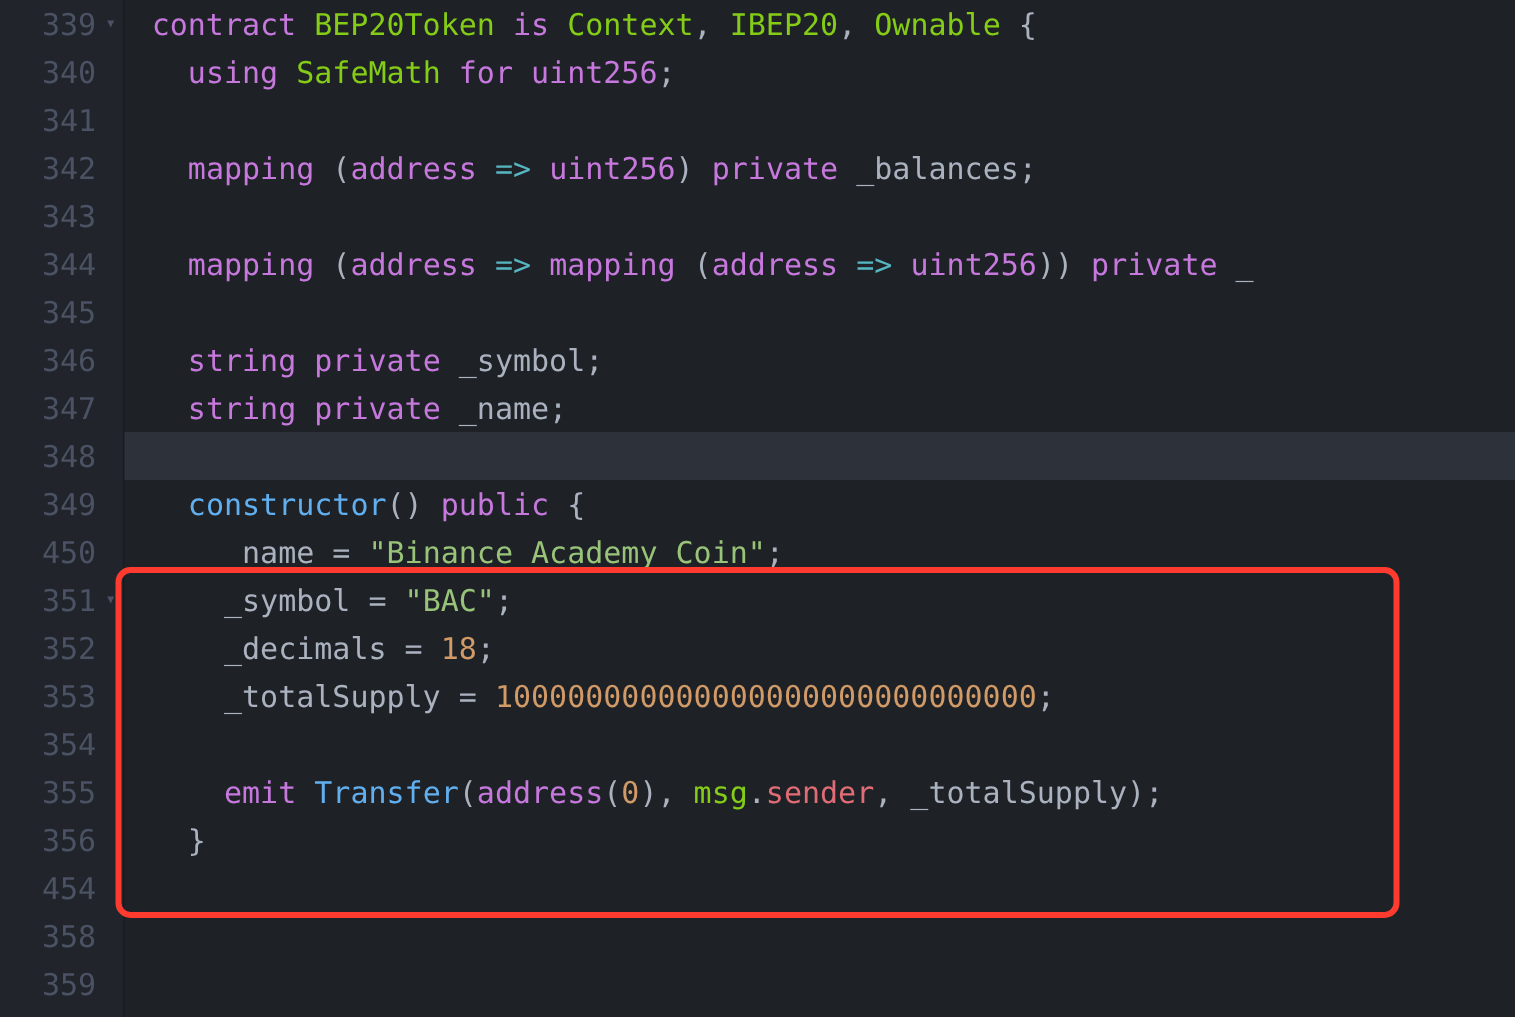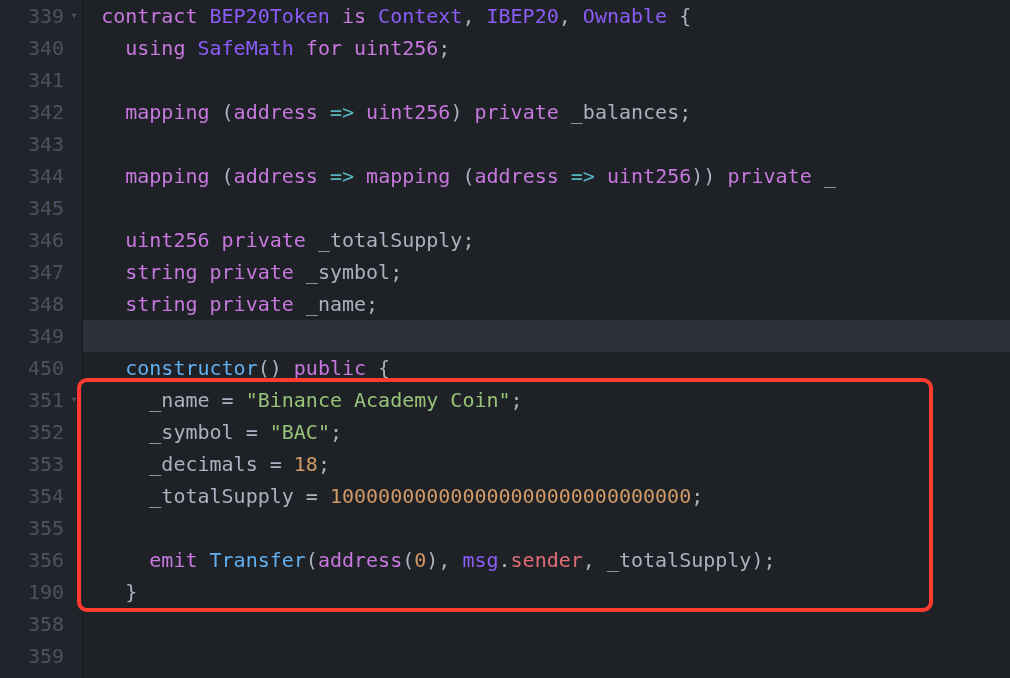--- a/index.html
+++ b/index.html
@@ -61,21 +61,21 @@
     border: 4px solid #ff3b30;
     border-radius: 10px;
     left: -6px;
     top: 378px;
     width: 856px;
     height: 234px;
     pointer-events: none;
   }
   .tok-kw { color: #c678dd; }
   .tok-type { color: #c678dd; }
-  .tok-name { color: #8b5cf6; }
+  .tok-name { color: #84cc16; }
   .tok-fn { color: #61afef; }
   .tok-str { color: #98c379; }
   .tok-num { color: #d19a66; }
   .tok-op { color: #abb2bf; }
   .tok-punc { color: #abb2bf; }
   .tok-var { color: #abb2bf; }
   .tok-prop { color: #e06c75; }
   .tok-builtin { color: #56b6c2; }
 </style>
 </head>
@@ -94,34 +94,33 @@
       <div class="ln">347</div>
       <div class="ln">348</div>
       <div class="ln">349</div>
       <div class="ln">450</div>
       <div class="ln fold">351</div>
       <div class="ln">352</div>
       <div class="ln">353</div>
       <div class="ln">354</div>
       <div class="ln">355</div>
       <div class="ln">356</div>
-      <div class="ln">190</div>
+      <div class="ln">454</div>
       <div class="ln">358</div>
       <div class="ln">359</div>
     </div>
   <div class="code" id="code">
     <div class="hl-box"></div>
   <div class="line"><span></span><span class="tok-kw">contract</span><span> </span><span class="tok-name">BEP20Token</span><span> </span><span class="tok-kw">is</span><span> </span><span class="tok-name">Context</span><span class="tok-punc">, </span><span class="tok-name">IBEP20</span><span class="tok-punc">, </span><span class="tok-name">Ownable</span><span class="tok-punc"> {</span></div>
       <div class="line"><span>  </span><span class="tok-kw">using</span><span> </span><span class="tok-name">SafeMath</span><span> </span><span class="tok-kw">for</span><span> </span><span class="tok-type">uint256</span><span class="tok-punc">;</span></div>
       <div class="line"><span></span></div>
       <div class="line"><span>  </span><span class="tok-kw">mapping</span><span class="tok-punc"> (</span><span class="tok-type">address</span><span class="tok-punc"> </span><span class="tok-builtin">=&gt;</span><span class="tok-punc"> </span><span class="tok-type">uint256</span><span class="tok-punc">) </span><span class="tok-kw">private</span><span class="tok-var"> _balances;</span></div>
       <div class="line"><span></span></div>
       <div class="line"><span>  </span><span class="tok-kw">mapping</span><span class="tok-punc"> (</span><span class="tok-type">address</span><span class="tok-punc"> </span><span class="tok-builtin">=&gt;</span><span class="tok-punc"> </span><span class="tok-kw">mapping</span><span class="tok-punc"> (</span><span class="tok-type">address</span><span class="tok-punc"> </span><span class="tok-builtin">=&gt;</span><span class="tok-punc"> </span><span class="tok-type">uint256</span><span class="tok-punc">)) </span><span class="tok-kw">private</span><span class="tok-var"> _</span></div>
       <div class="line"><span></span></div>
-      <div class="line"><span>  </span><span class="tok-type">uint256</span><span> </span><span class="tok-kw">private</span><span class="tok-var"> _totalSupply;</span></div>
       <div class="line"><span>  </span><span class="tok-type">string</span><span> </span><span class="tok-kw">private</span><span class="tok-var"> _symbol;</span></div>
       <div class="line"><span>  </span><span class="tok-type">string</span><span> </span><span class="tok-kw">private</span><span class="tok-var"> _name;</span></div>
       <div class="line hl"><span></span></div>
       <div class="line"><span>  </span><span class="tok-fn">constructor</span><span class="tok-punc">() </span><span class="tok-kw">public</span><span class="tok-punc"> {</span></div>
       <div class="line"><span>    </span><span class="tok-var">_name </span><span class="tok-op">=</span><span> </span><span class="tok-str">"Binance Academy Coin"</span><span class="tok-punc">;</span></div>
       <div class="line"><span>    </span><span class="tok-var">_symbol </span><span class="tok-op">=</span><span> </span><span class="tok-str">"BAC"</span><span class="tok-punc">;</span></div>
       <div class="line"><span>    </span><span class="tok-var">_decimals </span><span class="tok-op">=</span><span> </span><span class="tok-num">18</span><span class="tok-punc">;</span></div>
       <div class="line"><span>    </span><span class="tok-var">_totalSupply </span><span class="tok-op">=</span><span> </span><span class="tok-num">100000000000000000000000000000</span><span class="tok-punc">;</span></div>
       <div class="line"><span></span></div>
       <div class="line"><span>    </span><span class="tok-kw">emit</span><span> </span><span class="tok-fn">Transfer</span><span class="tok-punc">(</span><span class="tok-type">address</span><span class="tok-punc">(</span><span class="tok-num">0</span><span class="tok-punc">), </span><span class="tok-name">msg</span><span class="tok-punc">.</span><span class="tok-prop">sender</span><span class="tok-var">, _totalSupply);</span></div>

